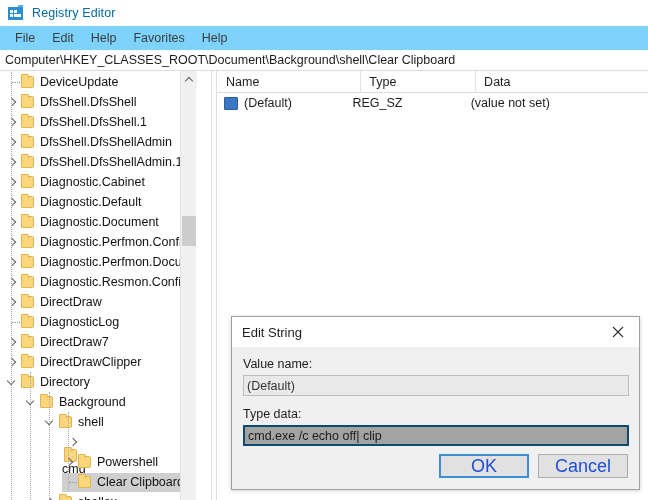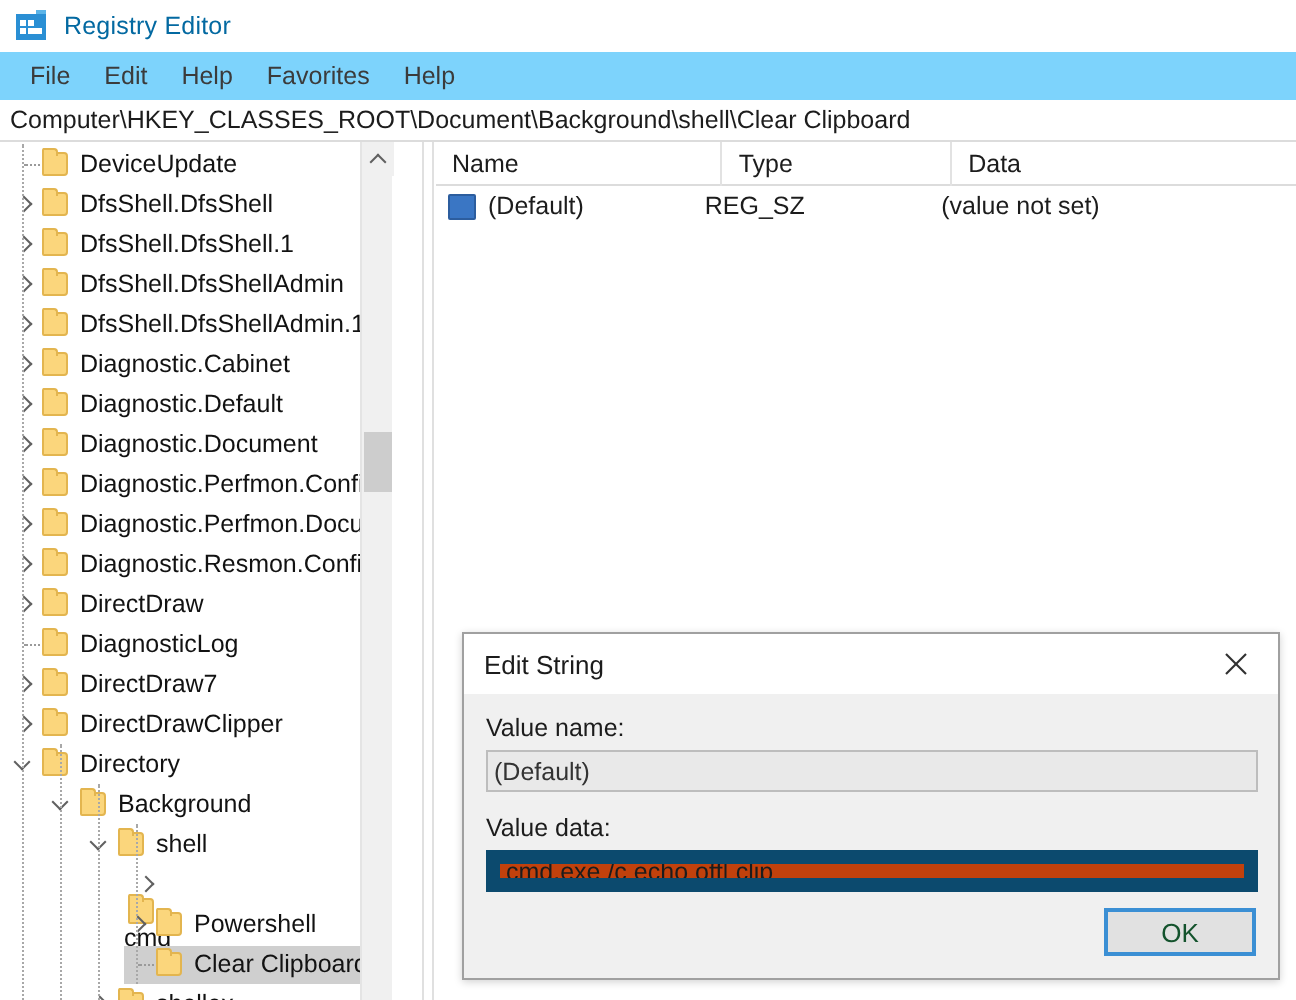--- a/index.html
+++ b/index.html
@@ -346,35 +346,35 @@
     padding: 0 3px;
     line-height: 19px;
     outline: none;
   }
   .field-input.readonly {
     background: #e9e9e9;
     border: 1px solid #bdbdbd;
     color: #333333;
   }
   .field-input.focused {
-    background: #c2410c;
-    border: 7px solid #0c4a6e;
+    background: #a3a3a3;
+    border: 2px solid #0c4a6e;
   }
   .field-group.second { margin-top: 11px; }
 
   .dlg-buttons {
     position: absolute;
     right: 11px; bottom: 11px;
     display: flex;
     gap: 9px;
   }
   .dlg-btn {
-    width: 76px; height: 24px;
-    font-size: 13px;
-    color: #14532d;
+    width: 90px; height: 24px;
+    font-size: 18px;
+    color: #1d4ed8;
     font-family: "Liberation Sans", sans-serif;
     background: #e1e1e1;
     border: 1px solid #adadad;
     cursor: default;
     display: flex;
     align-items: center;
     justify-content: center;
   }
   .dlg-btn.default {
     border: 2px solid #3b8fd4;
@@ -659,23 +659,24 @@
       </div>
     </div>
 
     <div class="dlg-body">
       <div class="field-group">
         <div class="field-label">Value name:</div>
         <input class="field-input readonly" type="text" readonly="" value="(Default)" style="">
       </div>
 
       <div class="field-group second">
-        <div class="field-label">Value data:</div>
+        <div class="field-label">Type data:</div>
         <input class="field-input focused" type="text" value="cmd.exe /c echo off| clip" style="">
       </div>
     </div>
 
     <div class="dlg-buttons">
       <div class="dlg-btn default">OK</div>
+      <div class="dlg-btn">Cancel</div>
     </div>
   </div>
 
 </div>
 
 </body></html>

